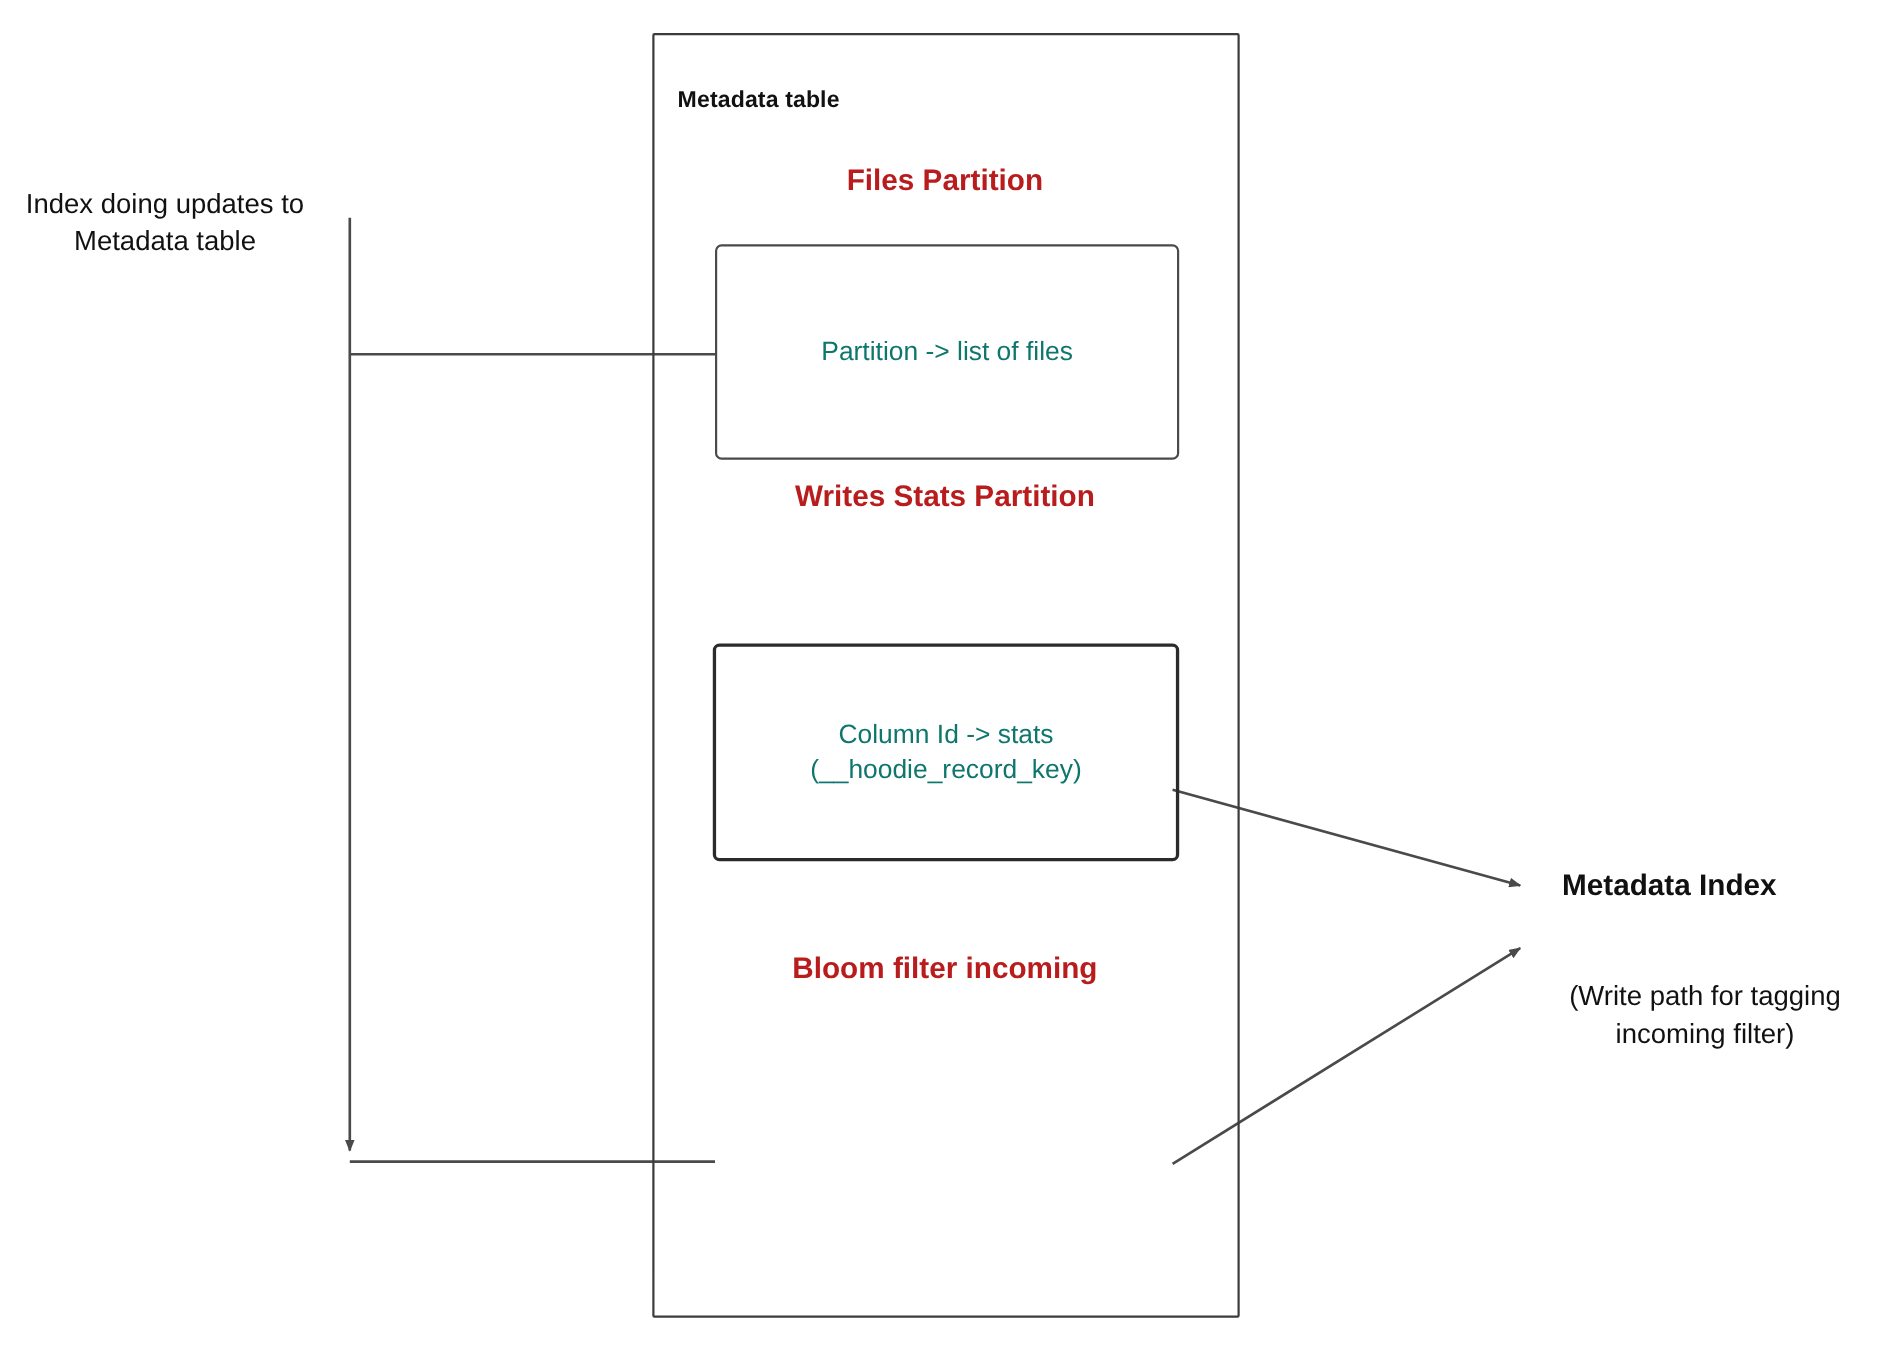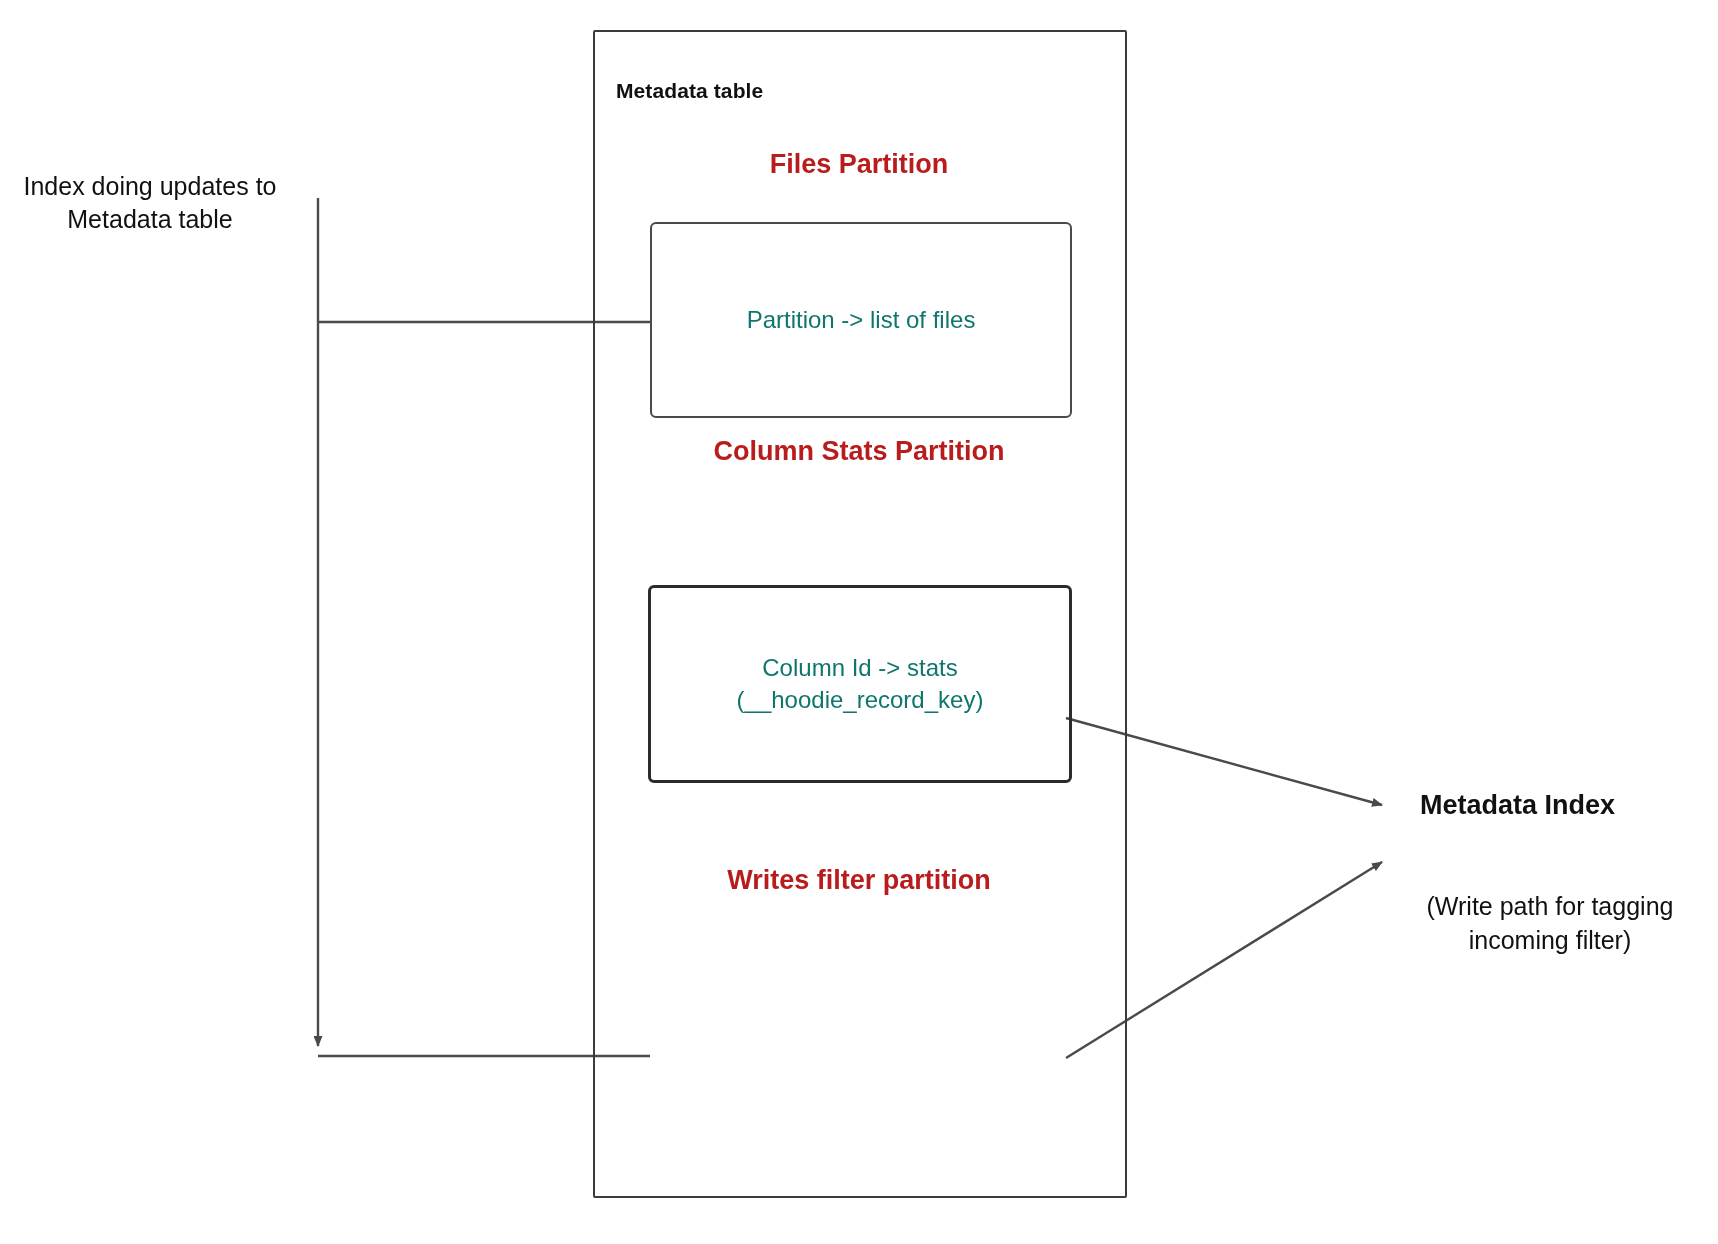--- a/index.html
+++ b/index.html
@@ -141,26 +141,26 @@
   <div class="left-label">Index doing updates to Metadata table</div>
 
   <div class="outer-box"></div>
   <div class="outer-title">Metadata table</div>
 
   <div class="partition-heading" id="heading-files">Files Partition</div>
   <div class="inner-box" id="box-files">
     <span>Partition -&gt; list of files</span>
   </div>
 
-  <div class="partition-heading" id="heading-colstats">Column Stats Partition</div>
+  <div class="partition-heading" id="heading-colstats">Writes Stats Partition</div>
   <div class="inner-box" id="box-colstats">
     <span>
       <span>Column Id  -&gt; stats</span><br>
       <span>(__hoodie_record_key)</span>
     </span>
   </div>
 
-  <div class="partition-heading" id="heading-bloom">Writes filter partition</div>
+  <div class="partition-heading" id="heading-bloom">Bloom filter incoming</div>
 
   <div class="right-title">Metadata Index</div>
   <div class="right-note">(Write path for tagging incoming filter)</div>
 
 </div>
 
 </body></html>

